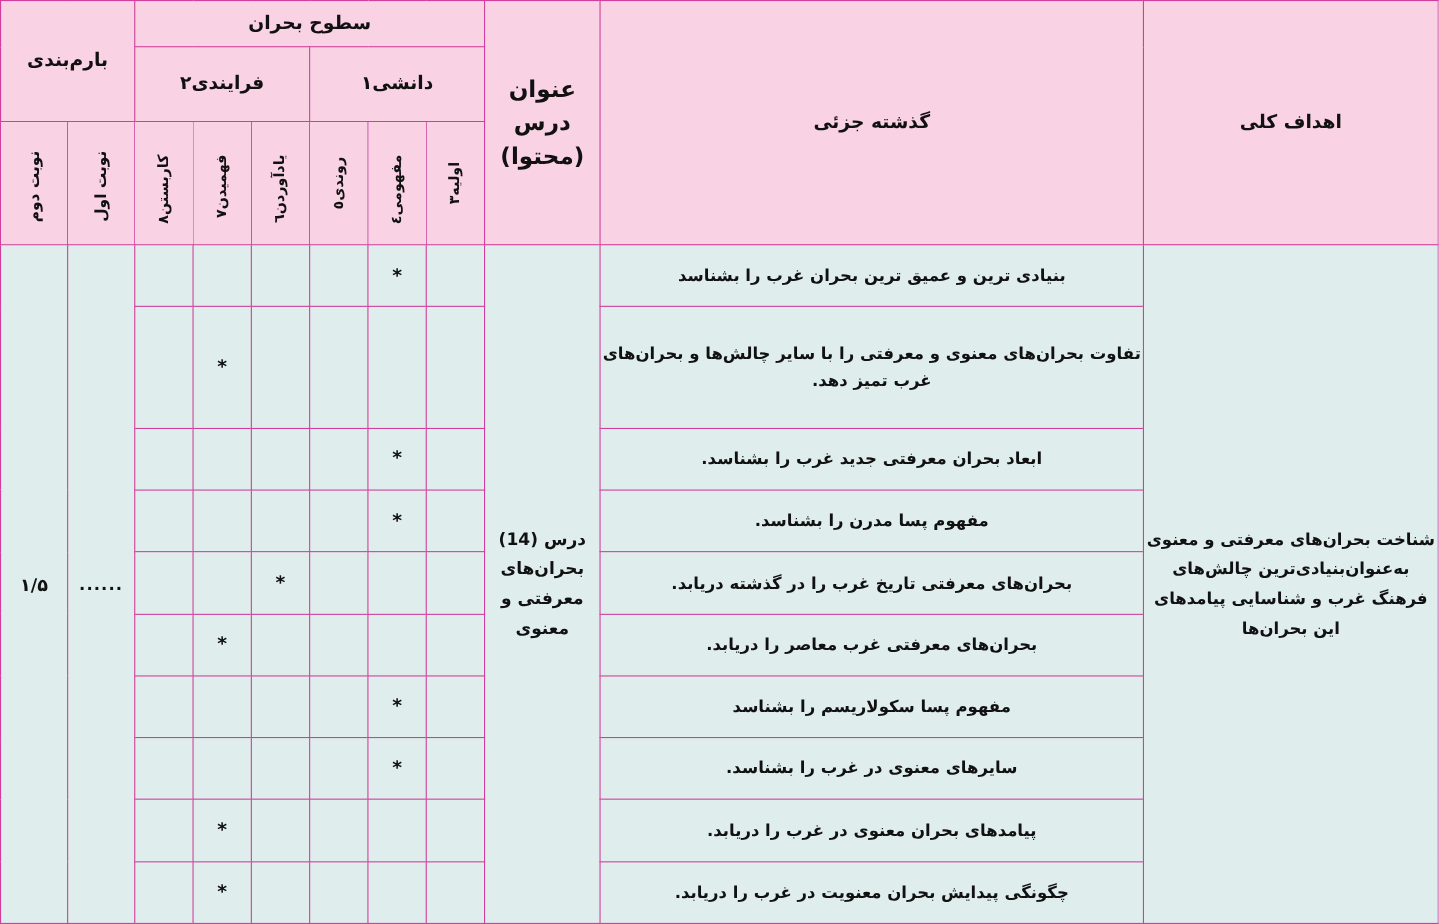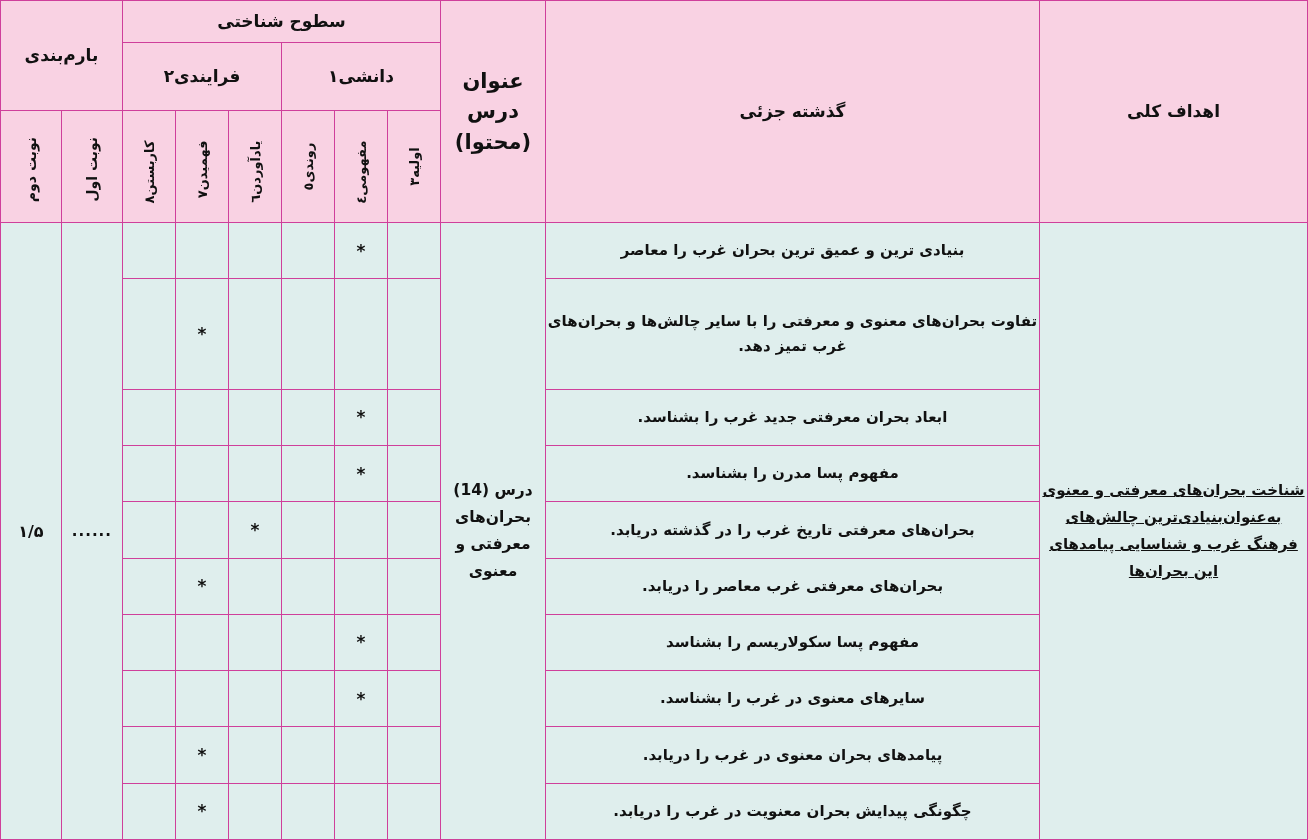--- a/index.html
+++ b/index.html
@@ -74,21 +74,20 @@
     background: #dfeeed;
     font-size: 15.5px;
     line-height: 1.75;
     padding: 6px 8px;
   }
   .general-cell {
     background: #dfeeed;
     font-size: 15px;
     line-height: 1.8;
     padding: 8px 18px;
-    text-decoration: underline;
   }
   .score-cell {
     background: #dfeeed;
     font-size: 16px;
     font-weight: bold;
   }
   .dots-cell {
     background: #dfeeed;
     font-size: 15px;
     letter-spacing: 1px;
@@ -117,21 +116,21 @@
 
     <thead>
 
       <tr style="height:42px">
         <td class="hdr hdr-title big" rowspan="3">اهداف کلی</td>
         <td class="hdr hdr-title big" rowspan="3">گذشته جزئی</td>
         <td class="hdr hdr-title" rowspan="3">
           <div>عنوان درس</div>
           <div>(محتوا)</div>
         </td>
-        <td class="hdr hdr-title big" colspan="6">سطوح شناختی</td>
+        <td class="hdr hdr-title big" colspan="6">سطوح بحران</td>
         <td class="hdr hdr-title big" colspan="2" rowspan="2">بارم‌بندی</td>
       </tr>
 
       <tr style="height:68px">
         <td class="hdr hdr-title big" colspan="3">دانشی١</td>
         <td class="hdr hdr-title big" colspan="3">فرایندی٢</td>
       </tr>
 
       <tr style="height:112px">
         <td class="vhdr">
@@ -158,21 +157,21 @@
         <td class="vhdr">
           <span class="vtxt">نوبت دوم</span>
         </td>
       </tr>
     </thead>
 
     <tbody>
 
       <tr>
         <td class="general-cell" rowspan="10">شناخت بحران‌های معرفتی و معنوی به‌عنوان‌بنیادی‌ترین چالش‌های فرهنگ غرب و شناسایی پیامدهای این بحران‌ها</td>
-        <td class="obj-cell">بنیادی ترین و عمیق ترین بحران غرب را معاصر</td>
+        <td class="obj-cell">بنیادی ترین و عمیق ترین بحران غرب را بشناسد</td>
         <td class="lesson-cell" rowspan="10">
           <div>درس (14)</div>
           <div>بحران‌های</div>
           <div>معرفتی و</div>
           <div>معنوی</div>
         </td>
         <td class="mark-cell"><span class="star"></span></td>
         <td class="mark-cell"><span class="star">*</span></td>
         <td class="mark-cell"><span class="star"></span></td>
         <td class="mark-cell"><span class="star"></span></td>

